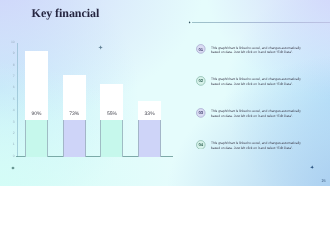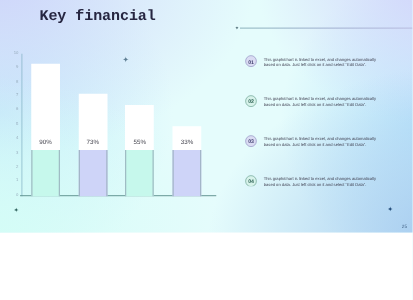--- a/index.html
+++ b/index.html
@@ -7,21 +7,21 @@
     -webkit-font-smoothing:antialiased;text-rendering:geometricPrecision;}
   .slide{position:relative;width:330px;height:186px;overflow:hidden;
     background:
       radial-gradient(58% 72% at -4% 104%, #d3fdf6 0%, rgba(211,253,246,0) 100%),
       radial-gradient(62% 80% at 112% 108%, #9fc6ee 0%, rgba(159,198,238,0) 100%),
       radial-gradient(64% 78% at -2% -10%, #ced4fa 0%, rgba(206,212,250,0) 100%),
       radial-gradient(44% 64% at 106% -10%, #d0d2fb 0%, rgba(208,210,251,0) 100%),
       radial-gradient(42% 70% at 0% 48%, #c5ecfa 0%, rgba(197,236,250,0) 100%),
       radial-gradient(34% 62% at 102% 52%, #bde6fb 0%, rgba(189,230,251,0) 100%),
       #e5fcfc;}
-  .title{position:absolute;left:6.6px;top:5.8px;font-family:Liberation Mono, monospace;font-weight:bold;
+  .title{position:absolute;left:6.6px;top:5.8px;font-family:Liberation Serif, serif;font-weight:bold;
     font-size:12px;line-height:14px;color:#262641;letter-spacing:-.05px;padding-left:25px;}
   
   .chart{position:absolute;left:7px;top:42.6px;width:168px;height:114px;}
   .axis-y{position:absolute;left:10.3px;top:0px;width:0.6px;height:114px;background:#7faec2;opacity:.55;}
   .axis-x{position:absolute;left:9.3px;top:113.4px;width:157px;height:0.8px;background:#5b8f8c;opacity:.75;}
   .ytick{position:absolute;right:0;font-size:3.4px;color:#8fa4b5;text-align:right;line-height:3.4px;opacity:.85;}
   .bar{position:absolute;bottom:0px;width:23px;}
   .bar .top{position:absolute;left:0;right:0;background:#fff;}
   .bar .bot{position:absolute;left:0;right:0;bottom:0;height:37px;}
   .bar .lbl{position:absolute;left:0;right:0;text-align:center;font-size:5px;line-height:5px;color:#45454f;}

